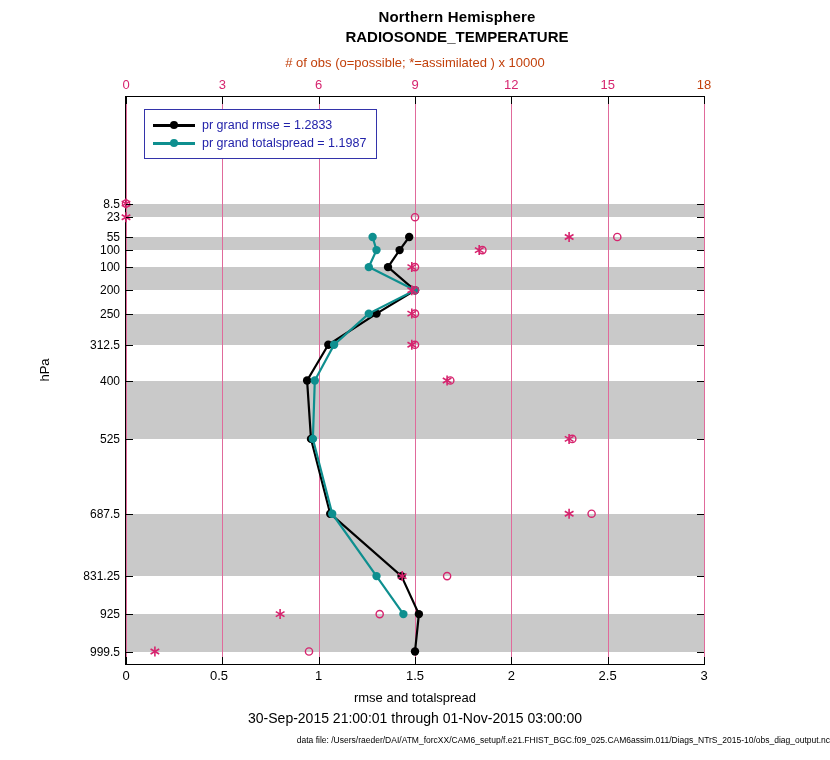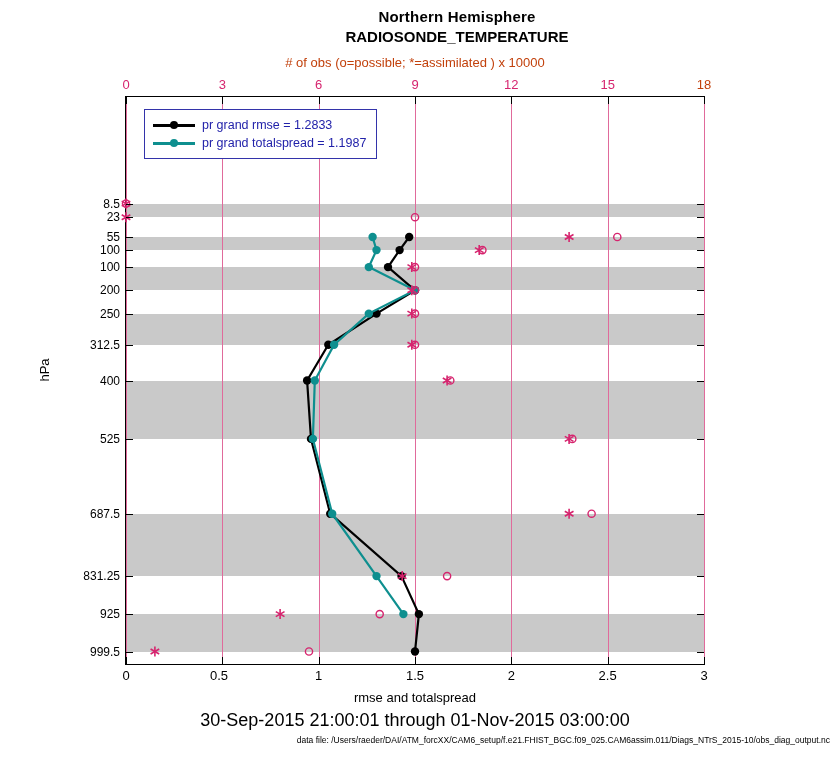--- a/index.html
+++ b/index.html
@@ -55,21 +55,21 @@
     position:absolute; left:125px; top:690px; width:580px; text-align:center;
     font-size:13px;
   }
   .axis-title-y {
     position:absolute; left:44px; top:370px;
     font-size:13px; transform:rotate(-90deg) translate(-50%,-50%);
     transform-origin:left top; white-space:nowrap;
   }
   .footer1 {
     position:absolute; left:0; top:710px; width:830px; text-align:center;
-    font-size:18px;
+    font-size:14px;
   }
   .footer2 {
     position:absolute; left:0; top:735px; width:830px; text-align:right;
     font-size:8.5px;
   }
 
   .legend {
     position:absolute; left:18px; top:12px;
     border:1px solid #3333aa; background:#ffffff;
     padding:6px 10px 6px 8px;

